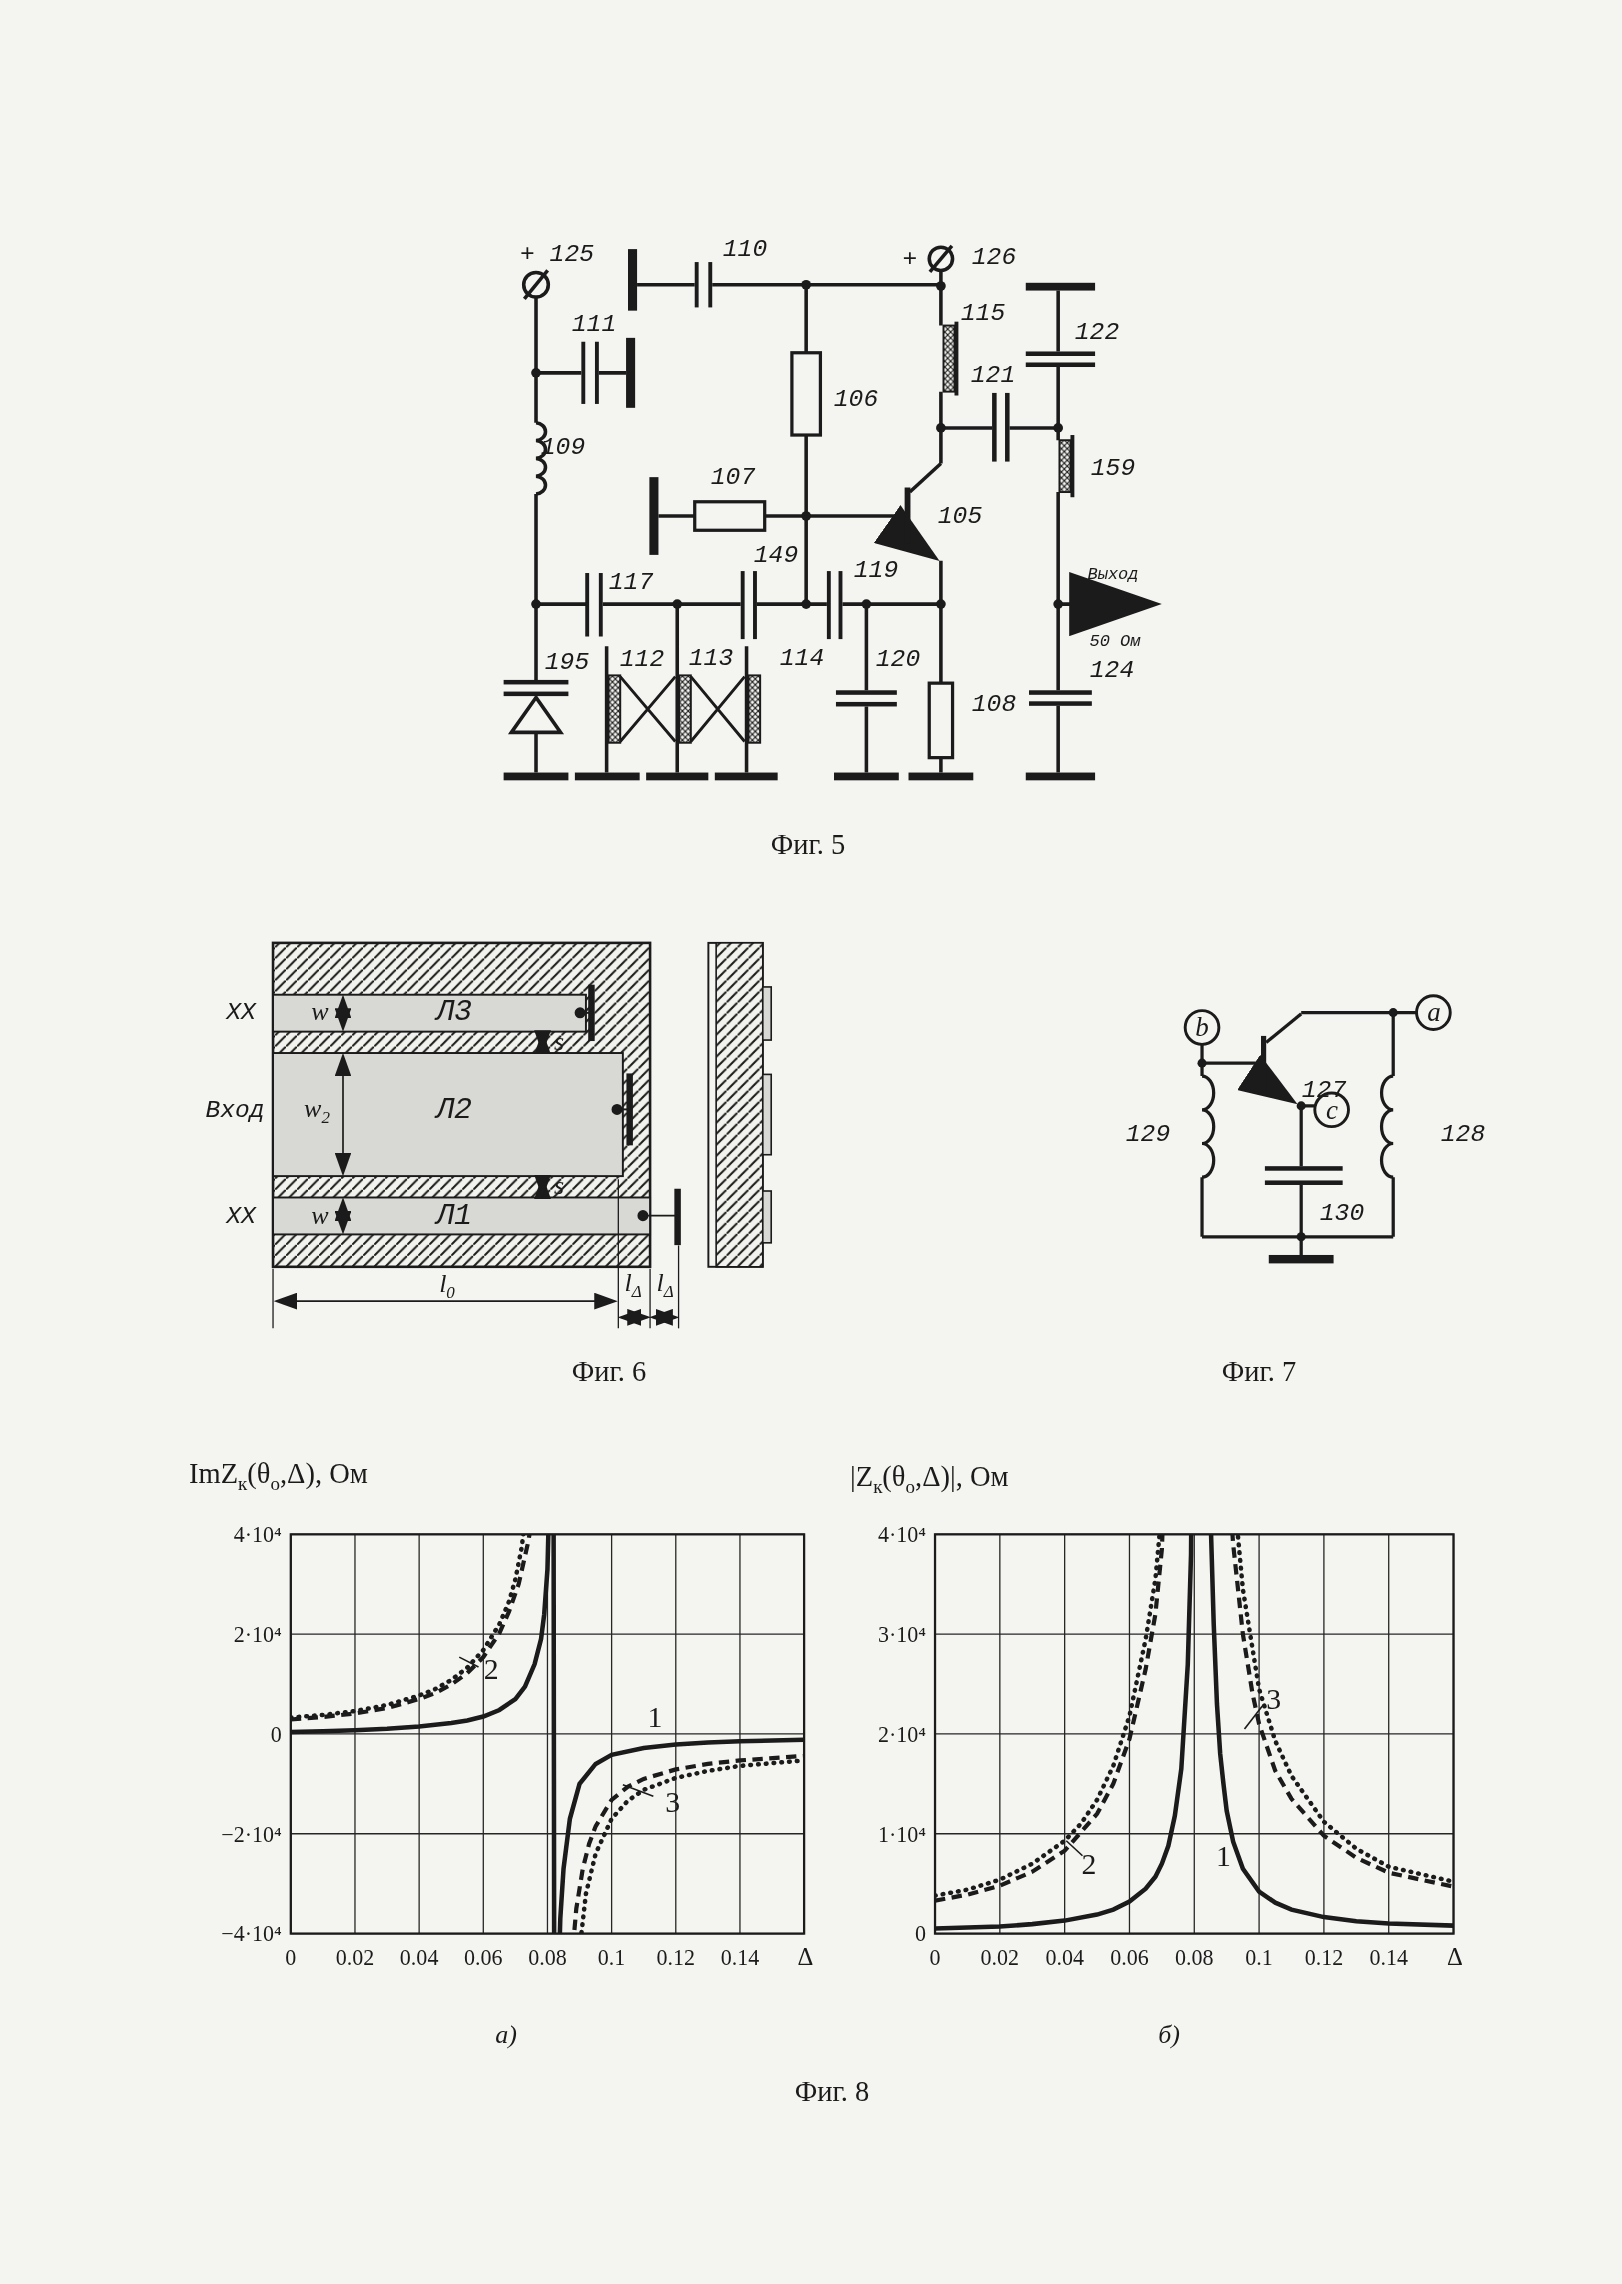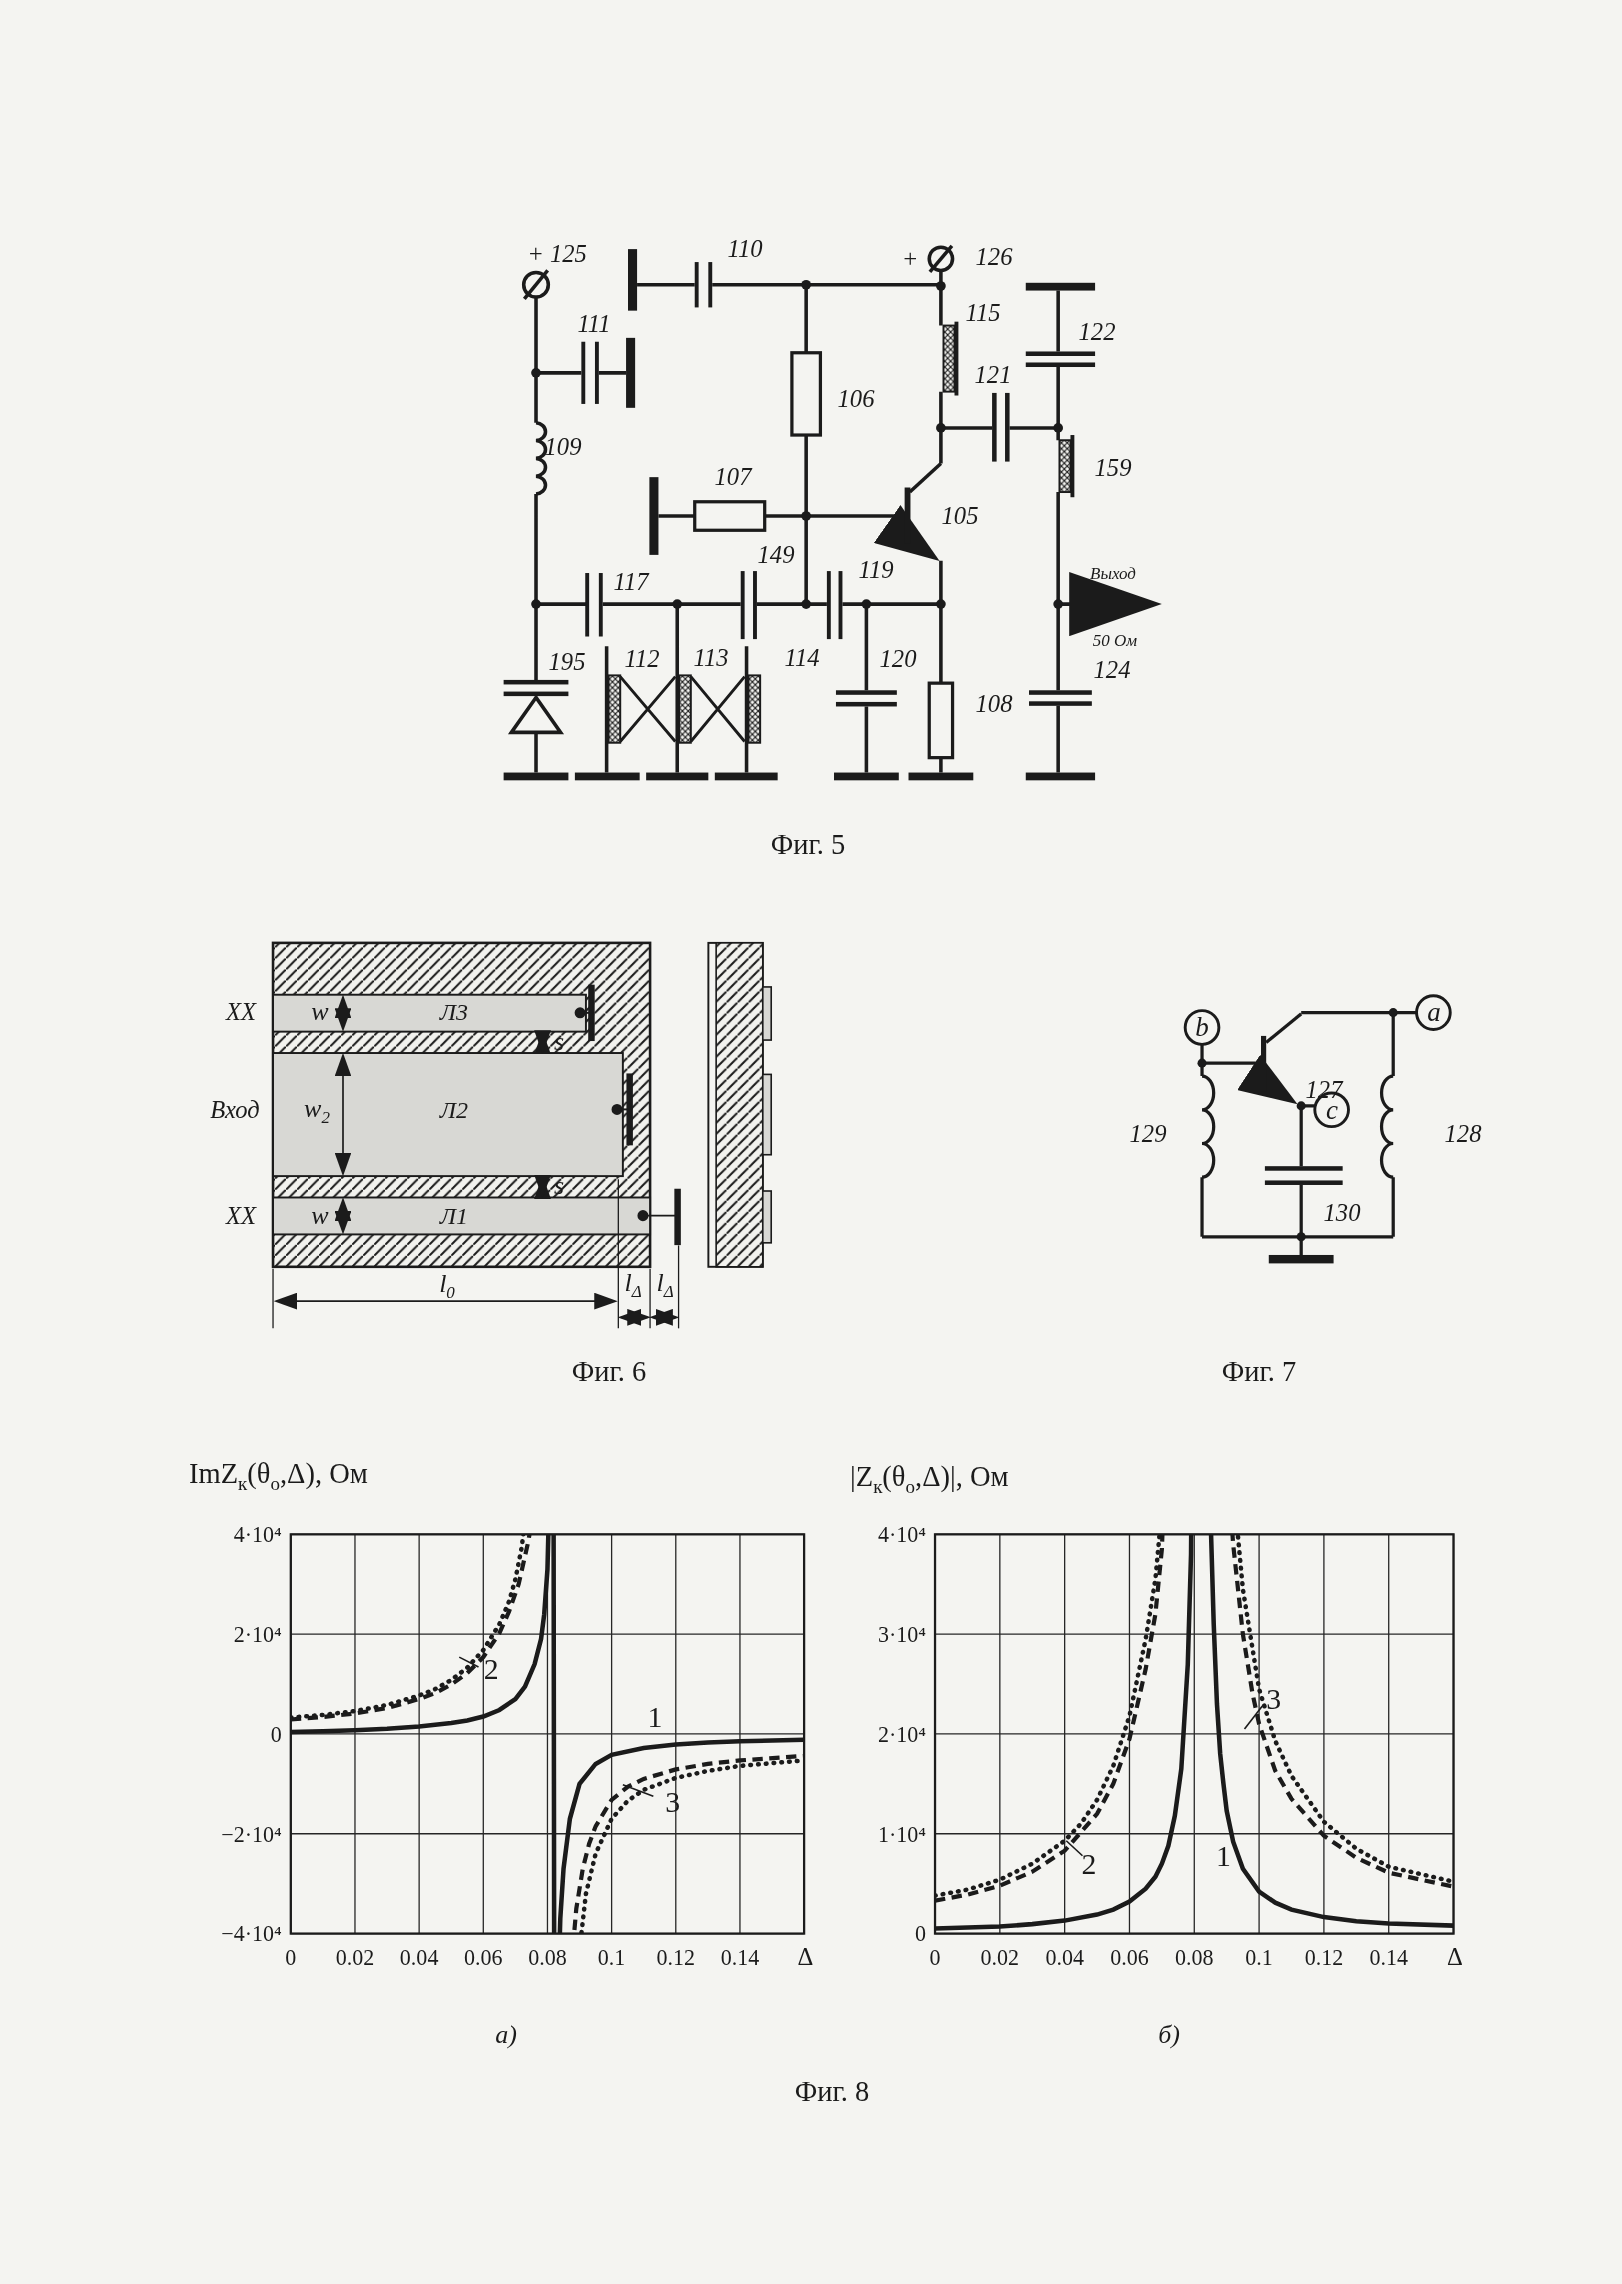--- a/index.html
+++ b/index.html
@@ -4,27 +4,27 @@
 <style>
   html,body{margin:0;padding:0;background:#888;}
   .page{
     position:relative;width:1623px;height:2284px;margin:0 auto;
     background:#f4f4f1;overflow:hidden;color:#1b1b1b;
     font-family:"Liberation Serif","DejaVu Serif",serif;
   }
   svg{position:absolute;overflow:visible;}
   .lbl{
     position:absolute;transform:translate(-50%,-50%);
-    font-family:Liberation Serif, serif;
+    font-family:Liberation Mono, monospace;
     font-style:italic;font-size:24.6px;white-space:nowrap;color:#1b1b1b;
   }
   .lbl.small{font-size:17px;}
   .lbl.math{font-family:"Liberation Serif","DejaVu Serif",serif;font-size:26px;}
   .lbl.math sub,.lbl.math .sb{font-size:17px;}
-  .lbl.strip{font-size:24px;}
+  .lbl.strip{font-size:30px;}
   .lbl.letter{font-family:"Liberation Serif","DejaVu Serif",serif;font-size:27px;}
   .cap{
     position:absolute;transform:translate(-50%,-50%);
     font-family:"Liberation Serif","DejaVu Serif",serif;
     font-size:28.5px;font-style:normal;white-space:nowrap;
   }
   .cap.it{font-style:italic;font-size:26px;}
   .chart{position:absolute;width:687px;height:538px;}
   #chart-a{left:156px;top:1452px;}
   #chart-b{left:843px;top:1452px;}

